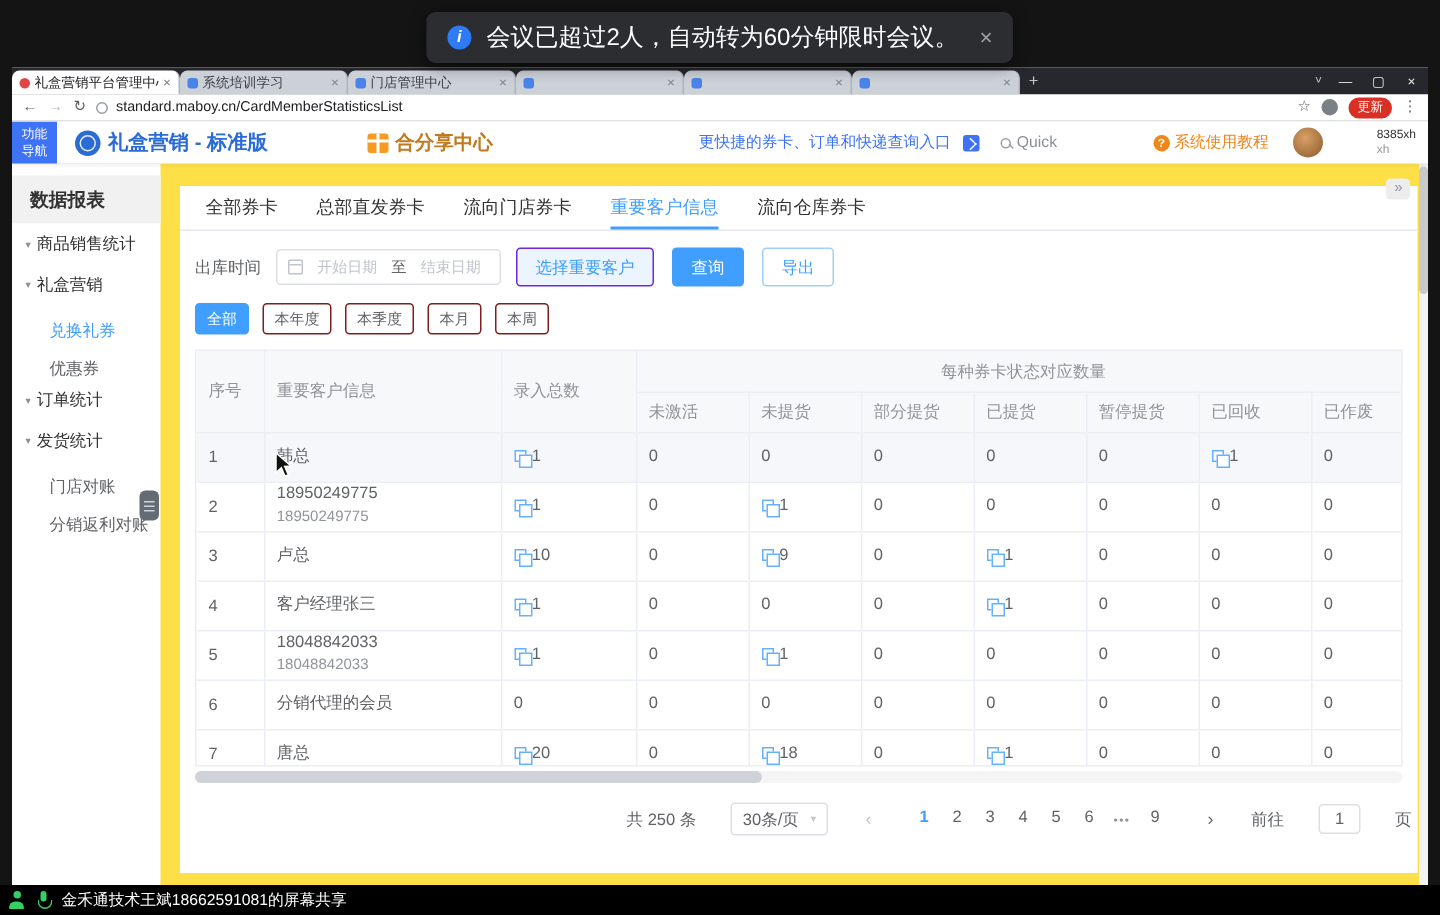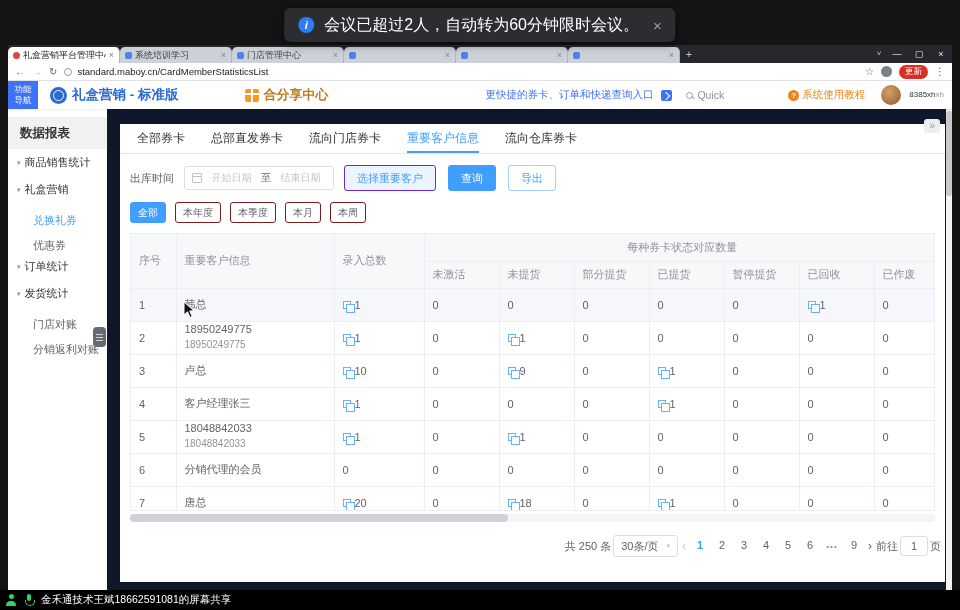--- a/index.html
+++ b/index.html
@@ -53,25 +53,25 @@
   .qe-icon { width:11px; height:11px; border-radius:2px; background:#3e73f7; position:relative; cursor:pointer; }
   .qe-icon::after { content:""; position:absolute; left:2px; top:3px; width:5px; height:5px; border-top:1.5px solid #fff; border-right:1.5px solid #fff; transform:rotate(45deg); }
   .search { display:flex; align-items:center; gap:4px; margin-left:6px; cursor:pointer; }
   .mag { width:7px; height:7px; border:1.3px solid #9aa0a6; border-radius:50%; position:relative; }
   .mag::after { content:""; position:absolute; width:4px; height:1.3px; background:#9aa0a6; right:-3px; bottom:-1px; transform:rotate(45deg); }
   .search-label { font-size:10.5px; color:#8a8f99; }
   .tutorial { display:flex; align-items:center; gap:3px; margin-left:56px; cursor:pointer; }
   .tut-icon { width:11px; height:11px; border-radius:50%; background:#f08519; color:#fff; font-size:8px; line-height:11px; text-align:center; font-weight:bold; }
   .tutorial-label { font-size:10.5px; color:#f08519; white-space:nowrap; }
   .avatar { width:20px; height:20px; border-radius:50%; background:radial-gradient(circle at 40% 35%, #d9a066, #8a5a2b); margin-left:8px; cursor:pointer; flex-shrink:0; }
-  .user-col { display:flex; flex-direction:row; line-height:1.2; }
+  .user-col { display:flex; flex-direction:column; line-height:1.2;margin-left:28px; }
   .user-name { font-size:8px; color:#333; }
   .user-sub { font-size:8px; color:#999; }
 
-  .app-body { flex:1; display:flex; position:relative; overflow:hidden; background:#0f172a; }
+  .app-body { flex:1; display:flex; position:relative; overflow:hidden; background:#fde047; }
 
   
   .sidebar { width:99px; background:#fff; flex-shrink:0; position:relative; }
   .sidebar-title { margin-top:8px; height:32px; background:#f1f1f1; display:flex; align-items:center; padding-left:12px; font-size:12.5px; font-weight:bold; color:#323232; }
   .m1 { height:27px; display:flex; align-items:center; gap:4px; padding-left:9px; font-size:11px; color:#303133; cursor:pointer; white-space:nowrap; }
   .marrow { font-size:7px; color:#8a8f99; }
   .m2 { height:25px; display:flex; align-items:flex-end; padding-left:25px; font-size:11px; color:#606266; cursor:pointer; white-space:nowrap; }
   .m2.active { color:#409eff; }
   .side-handle { position:absolute; right:1px; top:218px; width:13px; height:20px; background:#646b74; border-radius:4px; display:flex; flex-direction:column; align-items:center; justify-content:center; gap:2px; cursor:pointer; }
   .side-handle i { display:block; width:7px; height:1px; background:#cfd4da; }
@@ -114,21 +114,21 @@
   tr.hov td { background:#f5f7fa; }
   .cmain { line-height:1.25; white-space:nowrap; }
   .csub { font-size:10px; color:#909399; line-height:1.25; margin-top:2px; }
   .cicon { display:inline-block; width:8px; height:8px; border:1px solid #66b1ff; background:#fff; position:relative; margin-right:4px; vertical-align:-1px; cursor:pointer; }
   .cicon::before { content:""; position:absolute; left:2px; top:2px; width:7px; height:7px; border:1px solid #66b1ff; background:#fff; }
   .num { vertical-align:middle; }
 
   .hscroll { height:8px; margin:3px 10px 0; background:#f5f5f5; border-radius:4px; position:relative; flex-shrink:0; cursor:pointer; }
   .hthumb { position:absolute; left:0; top:0; height:8px; width:47%; background:#cfd3d9; border-radius:4px; }
 
-  .pagination { display:flex; align-items:center; justify-content:flex-end; gap:2px; padding:13px 4px 0 0; font-size:11px; color:#606266; flex-shrink:0; }
+  .pagination { display:flex; align-items:center; justify-content:flex-end; gap:23px; padding:13px 4px 0 0; font-size:11px; color:#606266; flex-shrink:0; }
   .psize { border:1px solid #dcdfe6; border-radius:3px; height:22px; display:flex; align-items:center; gap:8px; padding:0 7px; cursor:pointer; }
   .pcaret { font-size:7px; color:#c0c4cc; }
   .parrow { font-size:12px; cursor:pointer; padding:0 2px; color:#606266; }
   .parrow.dim { color:#c0c4cc; }
   .pages { display:flex; gap:2px; }
   .page { min-width:20px; text-align:center; cursor:pointer; color:#606266; }
   .page.active { color:#409eff; font-weight:bold; }
   .dots { min-width:20px; text-align:center; color:#909399; font-size:8px; line-height:15px; letter-spacing:1px; }
   .pginput { width:28px; height:20px; border:1px solid #dcdfe6; border-radius:3px; text-align:center; font-size:11px; color:#606266; font-family:inherit; }
 

